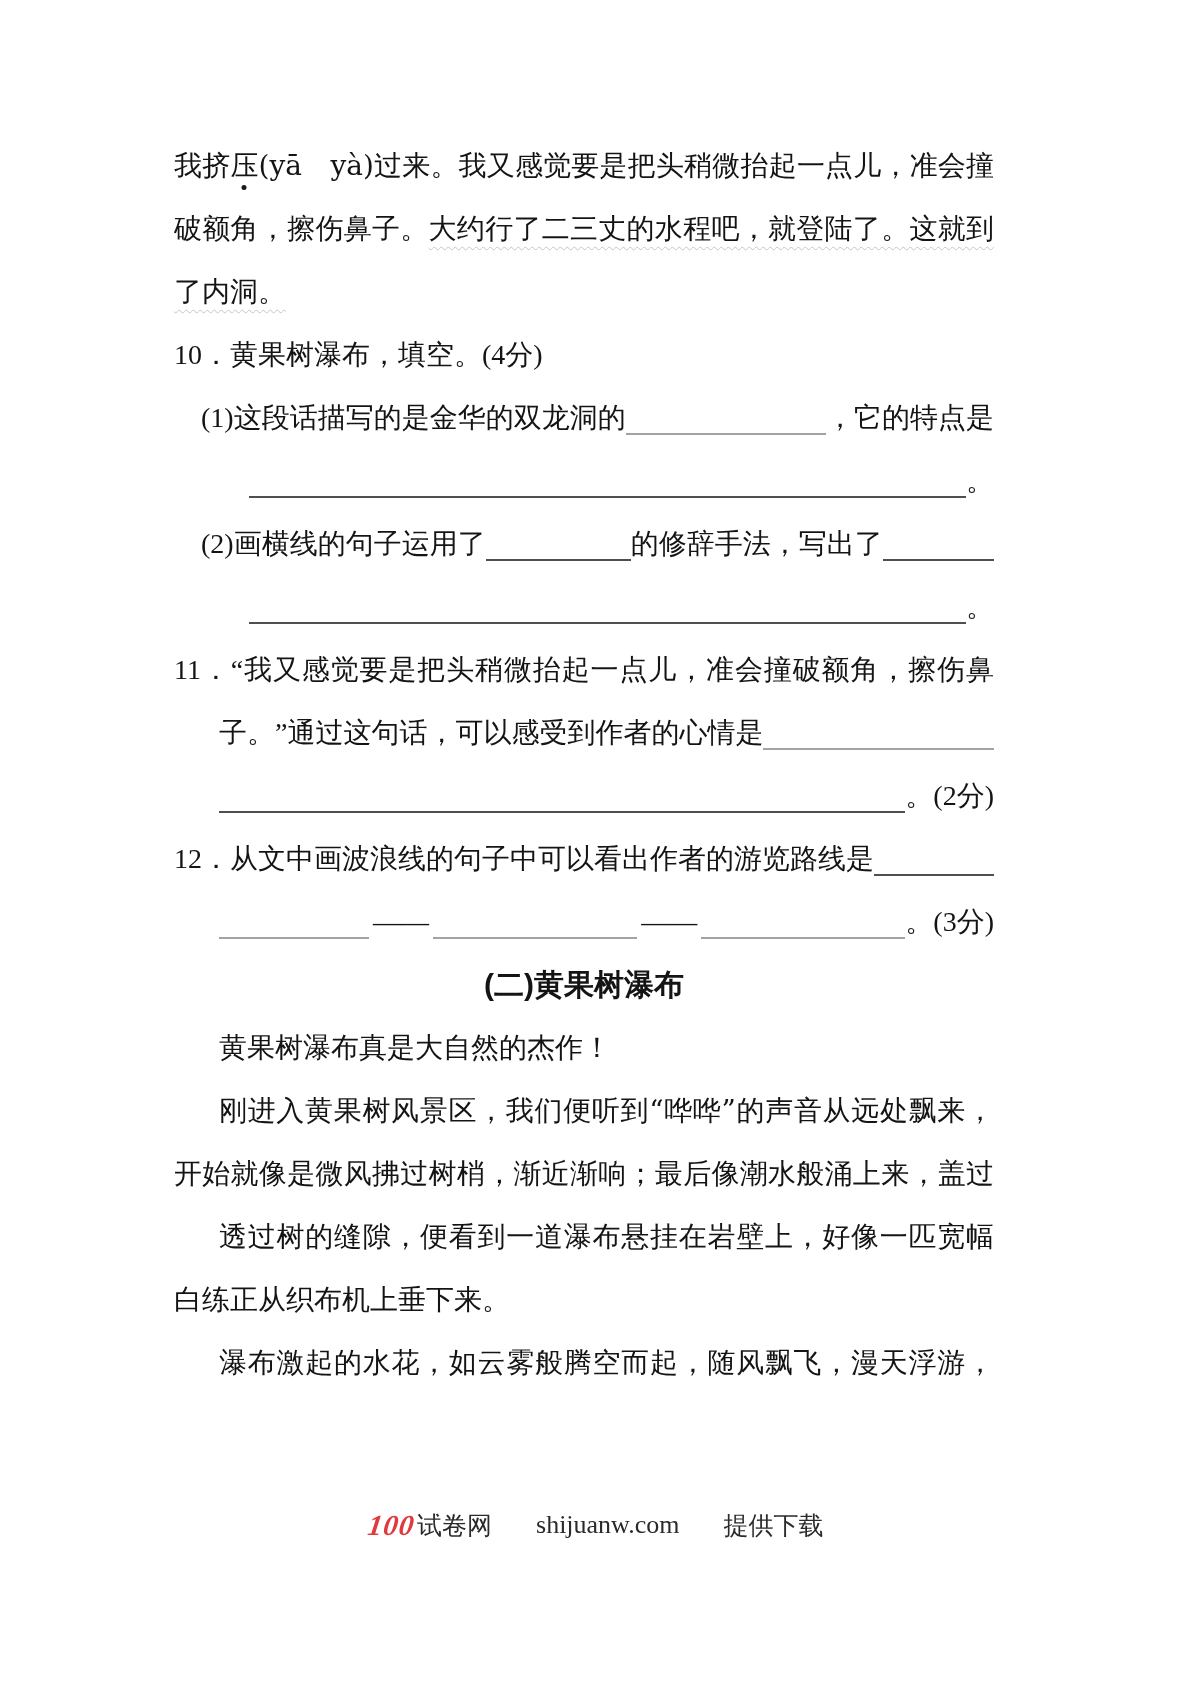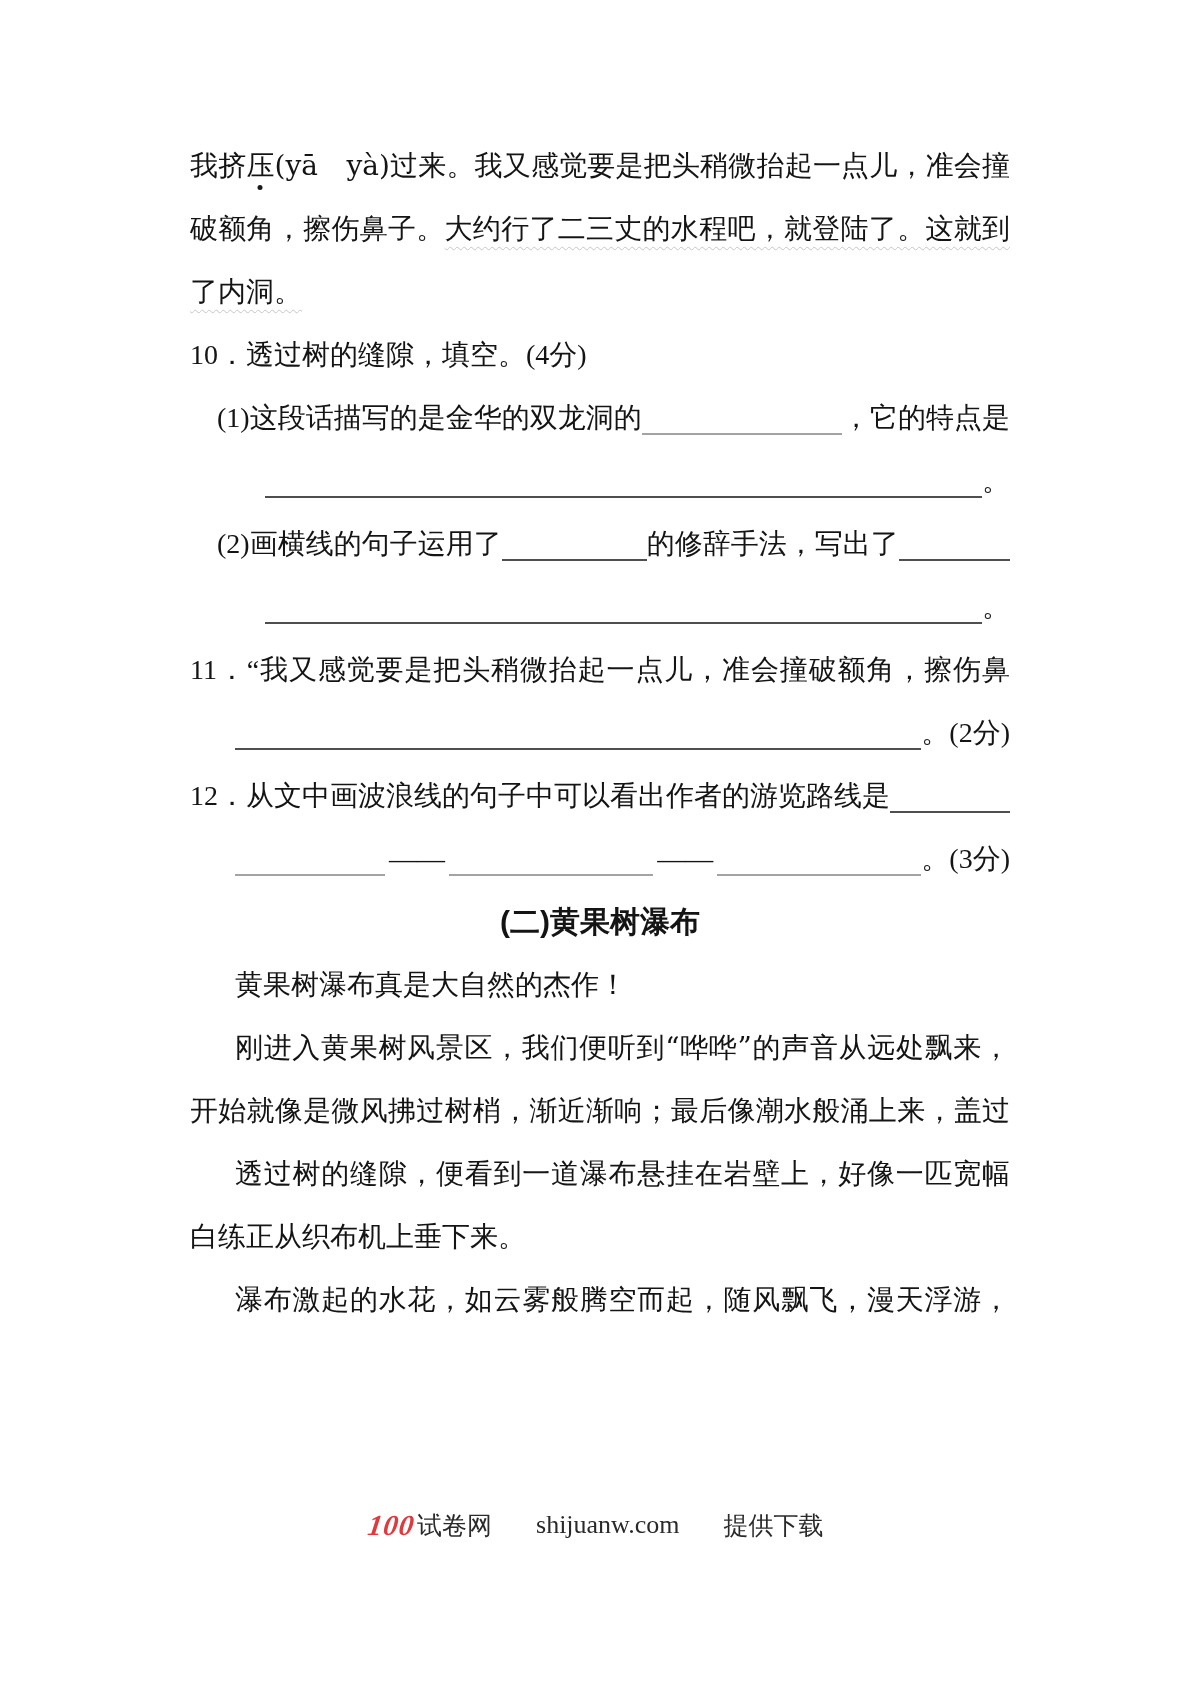--- a/index.html
+++ b/index.html
@@ -6,21 +6,21 @@
   .page {
     position:relative;
     width:1191px; height:1684px;
     background:#ffffff;
     font-family:"Liberation Serif", serif;
     color:#141414;
     overflow:hidden;
   }
   .content {
     position:absolute;
-    left:190px; top:134px;
+    left:174px; top:134px;
     width:820px;
   }
   .row {
     height:63px;
     line-height:63px;
     font-size:28px;
     white-space:nowrap;
   }
   .flexrow {
     display:flex;
@@ -96,21 +96,21 @@
 <div class="page">
   <div class="content">
 
     <div class="row j kai"><span>我挤</span><span class="dotted">压</span><span>(yā　yà)过来。我又感觉要是把头稍微抬起一点儿，准会撞</span></div>
 
     <div class="row j kai"><span>破额角，擦伤鼻子。</span><span class="wavy">大约行了二三丈的水程吧，就登陆了。这就到</span></div>
 
     <div class="row kai"><span class="wavy">了内洞。</span></div>
 
 
-    <div class="row song"><span>10．</span><span>透过树的缝隙，填空。(4分)</span></div>
+    <div class="row song"><span>10．</span><span>黄果树瀑布，填空。(4分)</span></div>
 
     <div class="row flexrow song indent1">
         <span>(1)</span>
         <span>这段话描写的是金华的双龙洞的</span>
         <span class="blank light grow"></span>
         <span>，它的特点是</span>
       </div>
 
     <div class="row flexrow song indent3">
         <span class="blank grow"></span>
@@ -125,20 +125,24 @@
         <span class="blank grow"></span>
       </div>
 
     <div class="row flexrow song indent3">
         <span class="blank grow"></span>
         <span>。</span>
       </div>
 
     <div class="row j song"><span>11．</span><span>“我又感觉要是把头稍微抬起一点儿，准会撞破额角，擦伤鼻</span></div>
 
+    <div class="row flexrow song indent2">
+        <span>子。”通过这句话，可以感受到作者的心情是</span>
+        <span class="blank light grow"></span>
+      </div>
 
     <div class="row flexrow song indent2">
         <span class="blank grow"></span>
         <span>。(2分)</span>
       </div>
 
     <div class="row flexrow song">
         <span>12．</span>
         <span>从文中画波浪线的句子中可以看出作者的游览路线是</span>
         <span class="blank grow"></span>

